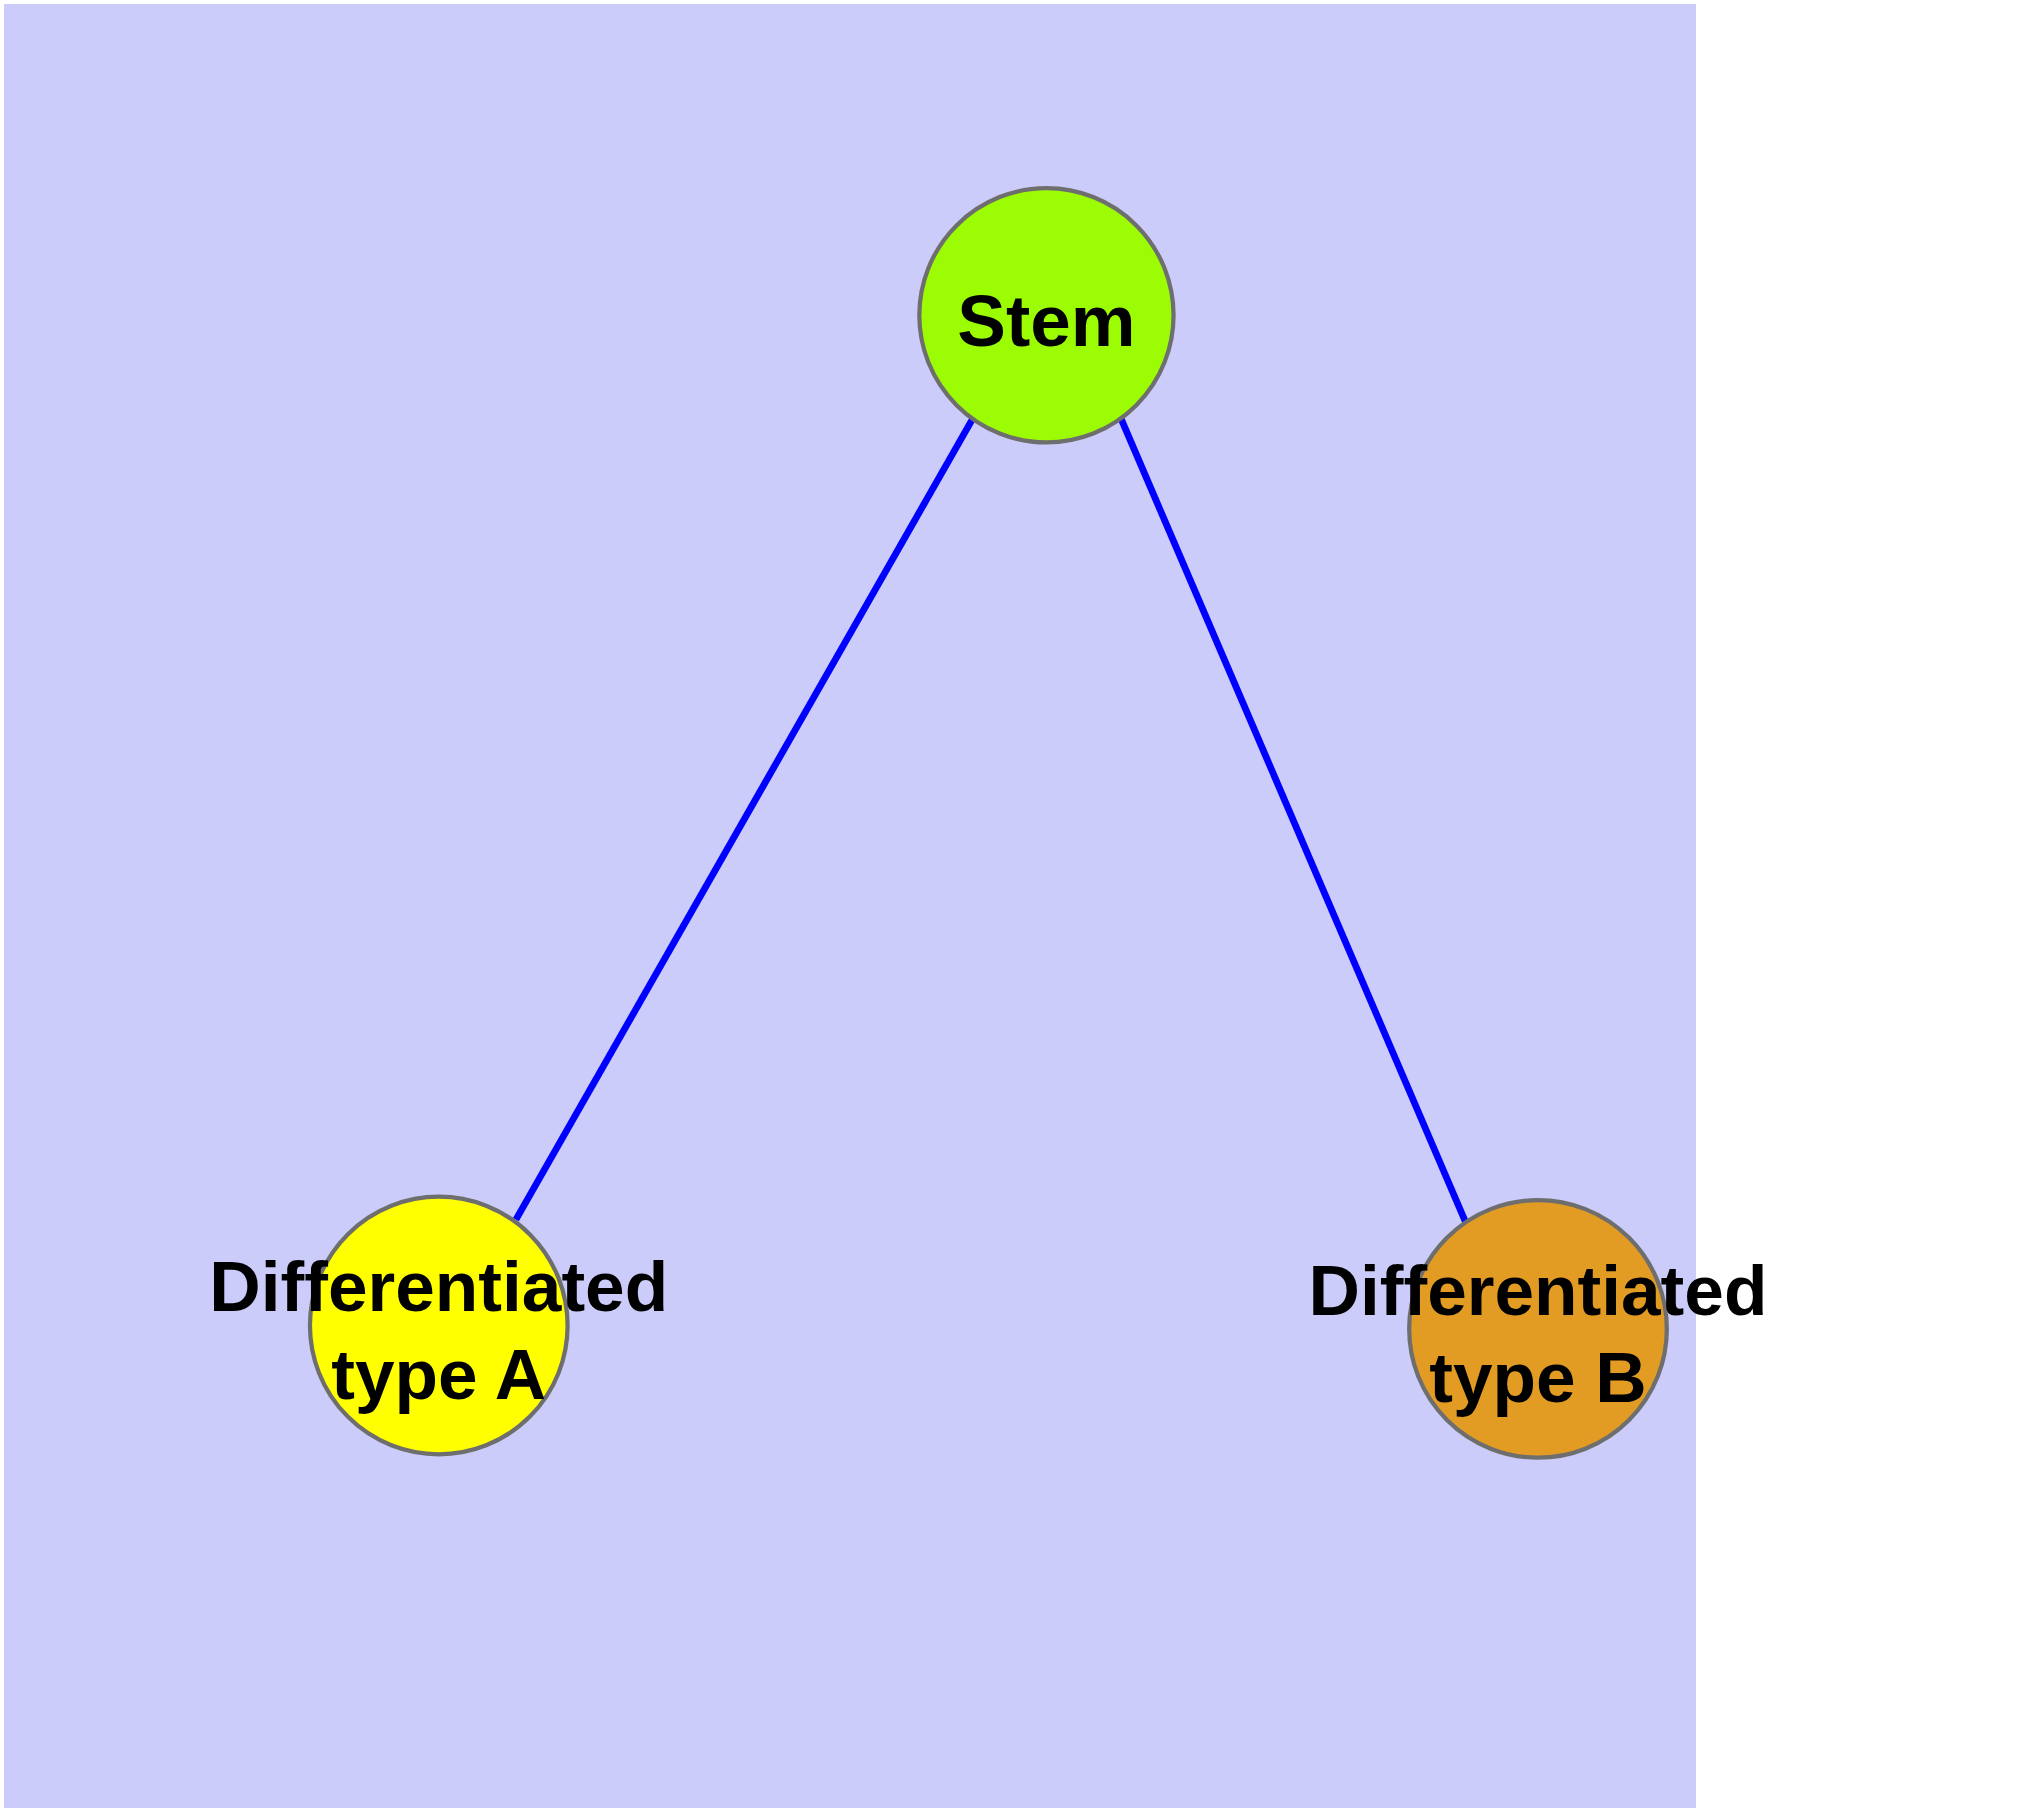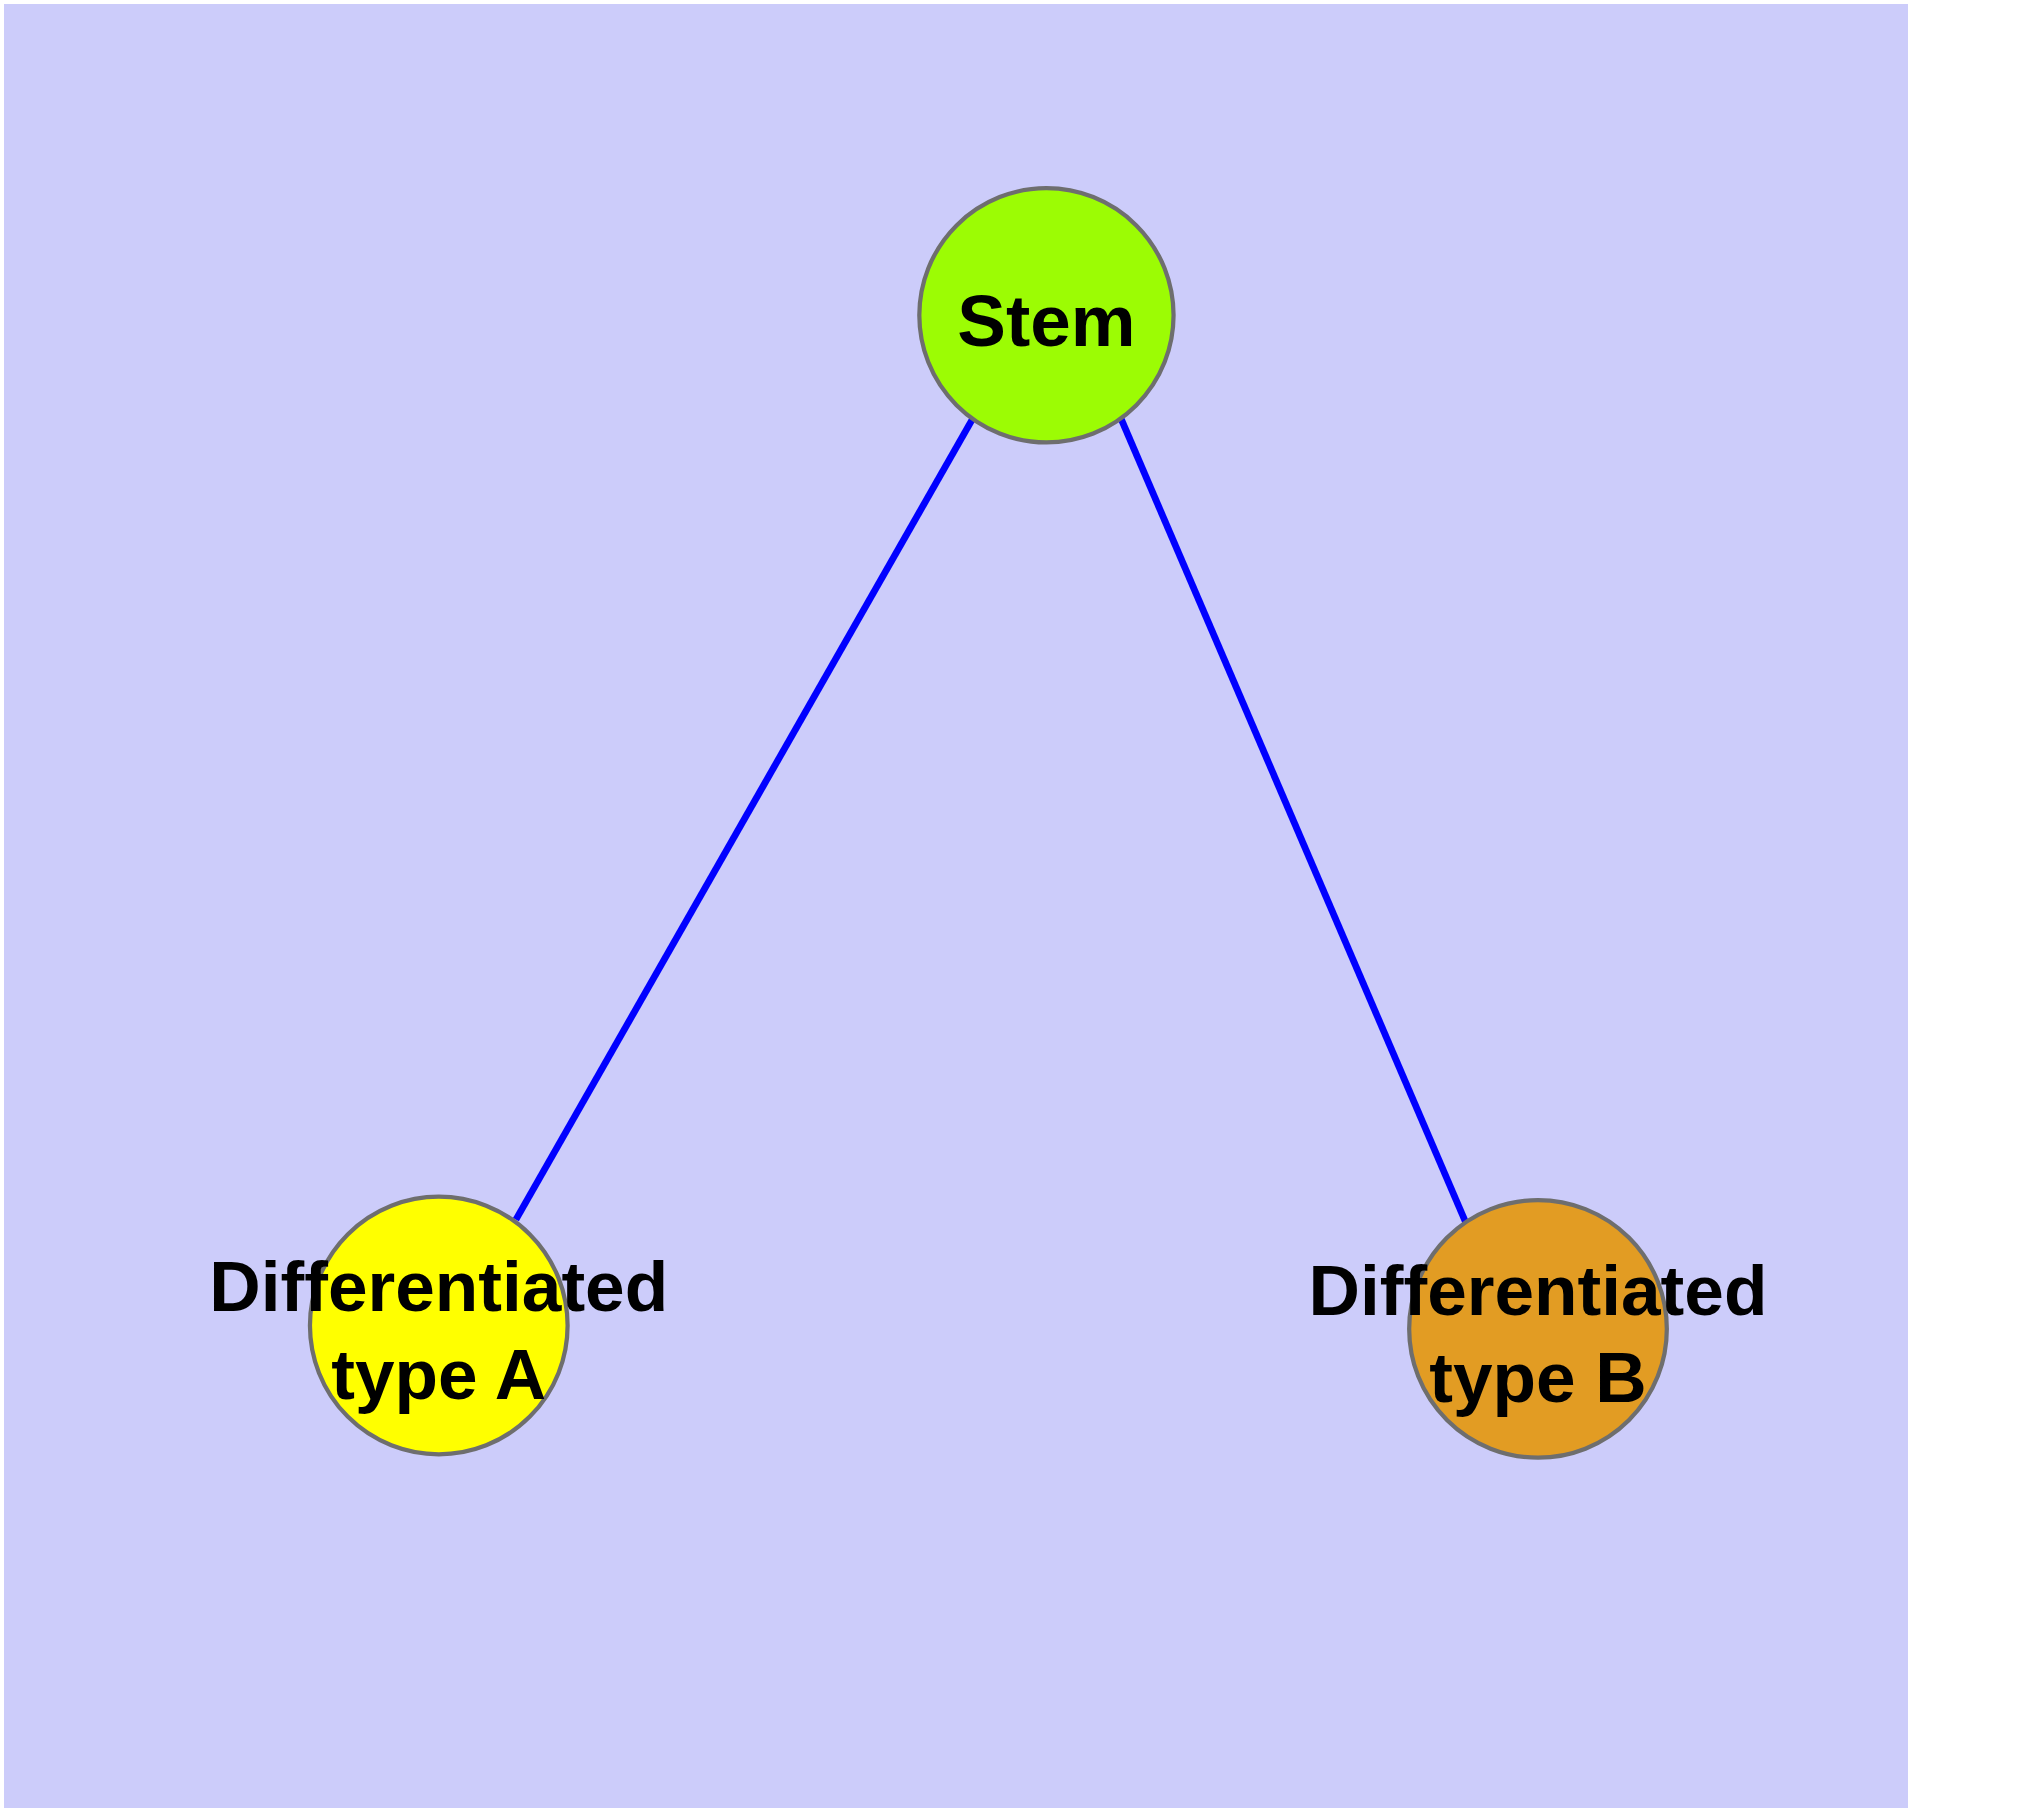--- a/index.html
+++ b/index.html
@@ -10,21 +10,21 @@
   body {
     width: 2021px;
     height: 1812px;
     overflow: hidden;
     font-family: "Liberation Sans", sans-serif;
   }
   #canvas {
     position: absolute;
     left: 4.2px;
     top: 4.2px;
-    width: 1904px;
+    width: 1692px;
     height: 1804px;
     background: #ccccfa;
   }
   #graph-svg {
     position: absolute;
     left: 0;
     top: 0;
     width: 2012px;
     height: 1804px;
     display: block;

